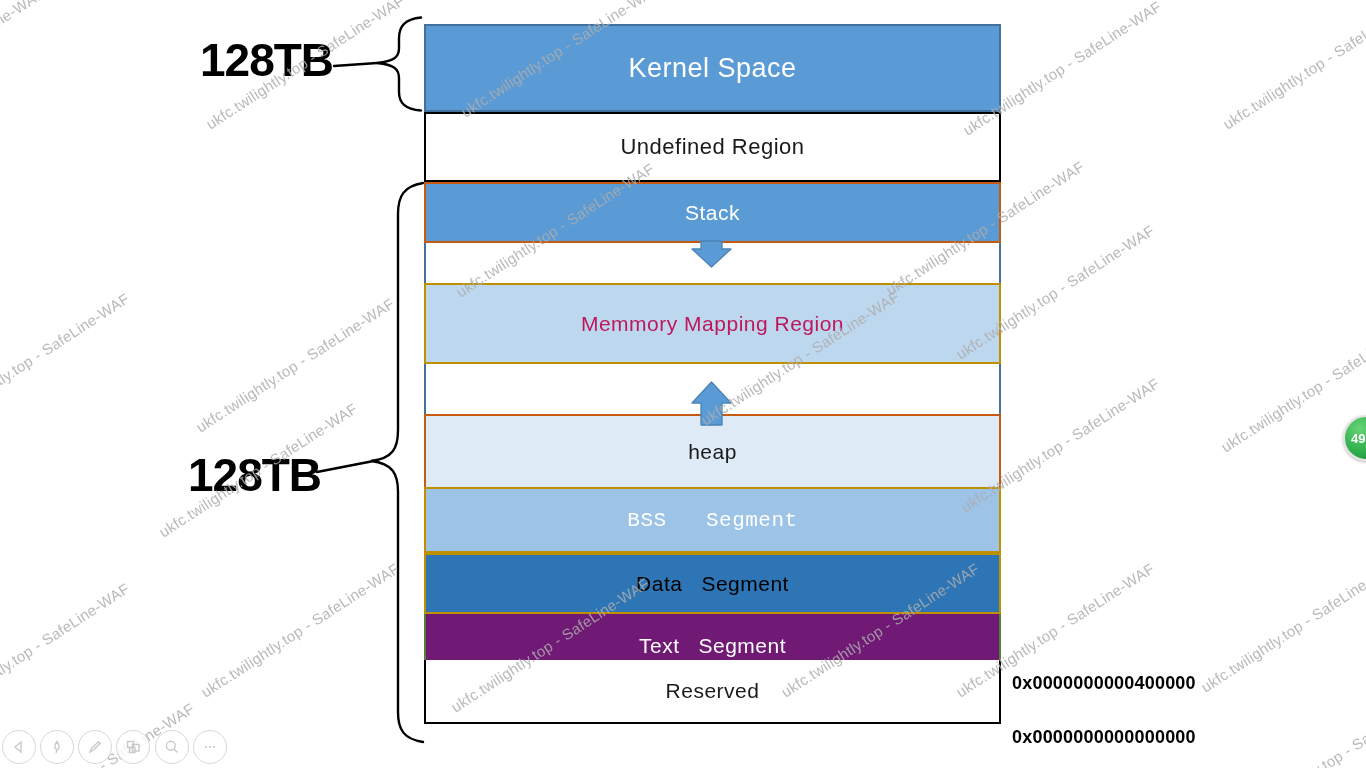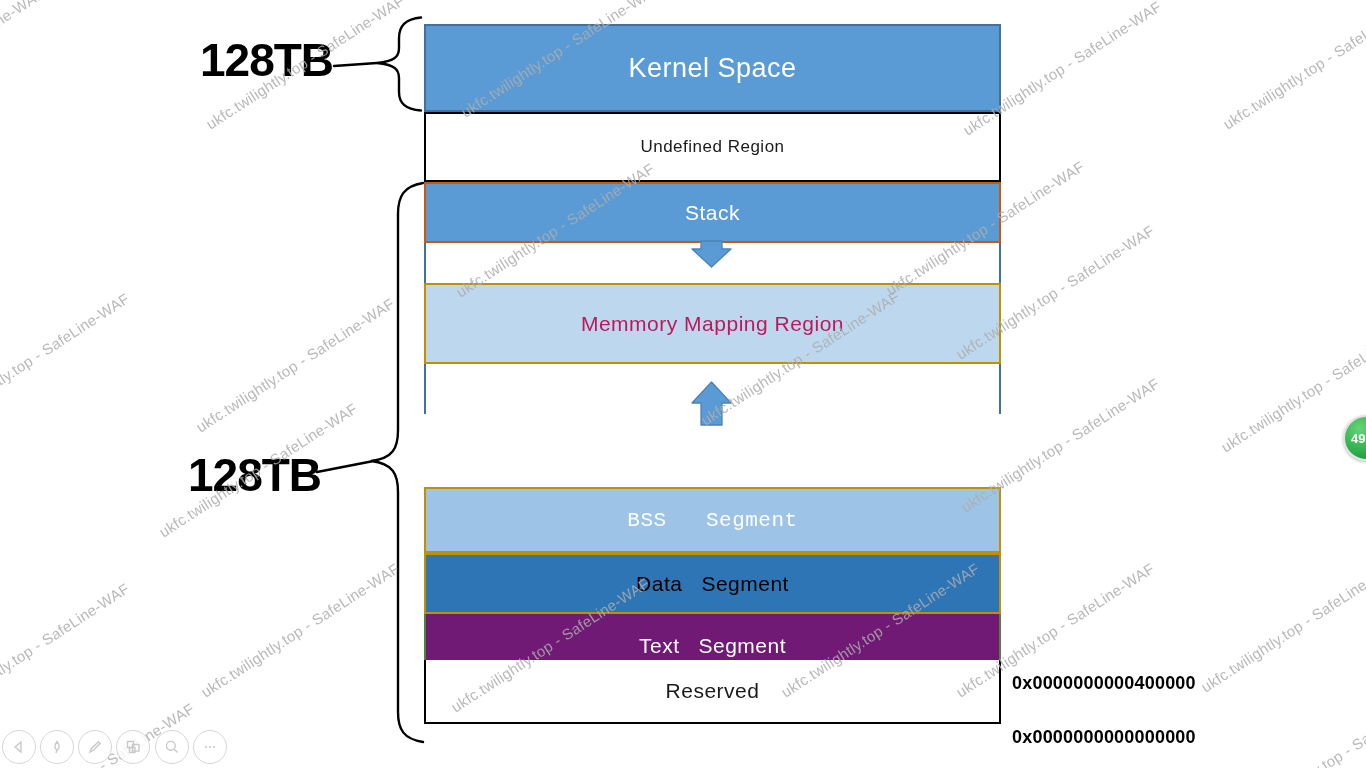--- a/index.html
+++ b/index.html
@@ -10,21 +10,21 @@
   
   .seg{
     position:absolute;left:424px;width:577px;box-sizing:border-box;
     border:2px solid transparent;display:flex;align-items:center;justify-content:center;
     z-index:1;
   }
   .seg-label{white-space:pre;letter-spacing:.5px;z-index:4;}
   #seg-kernel   {top:24px;height:88px;}
   #seg-kernel .seg-label{font-size:27px;}
   #seg-undefined{top:112px;height:70px;}
-  #seg-undefined .seg-label{font-size:17px;}
+  #seg-undefined .seg-label{font-size:22px;}
   #seg-stack    {top:182px;height:61px;}
   #seg-gap1     {top:243px;height:40px;border-top:0;border-bottom:0;}
   #seg-mmap     {top:283px;height:81px;}
   #seg-gap2     {top:364px;height:50px;border-top:0;border-bottom:0;}
   #seg-heap     {top:414px;height:73px;border-bottom:0;}
   #seg-bss      {top:487px;height:66px;}
   #seg-data     {top:553px;height:61px;}
   #seg-text     {top:614px;height:66px;border-top:0;}
   #seg-reserved {top:660px;height:64px;border-top:0;}
   .seg-label{font-size:21px;}
@@ -85,20 +85,23 @@
     <span class="seg-label" style="color: rgb(26, 26, 26);">Undefined Region</span>
   </div>
   <div class="seg" id="seg-stack" style="background: rgb(91, 155, 213); border-color: rgb(197, 90, 17);">
     <span class="seg-label" style="color: rgb(255, 255, 255);">Stack</span>
   </div>
   <div class="seg" id="seg-gap1" style="background: rgb(255, 255, 255); border-color: rgb(65, 113, 156);"></div>
   <div class="seg" id="seg-mmap" style="background: rgb(189, 215, 238); border-color: rgb(191, 144, 0);">
     <span class="seg-label" style="color: #be185d;">Memmory Mapping Region</span>
   </div>
   <div class="seg" id="seg-gap2" style="background: rgb(255, 255, 255); border-color: rgb(65, 113, 156);"></div>
+  <div class="seg" id="seg-heap" style="background: rgb(222, 235, 247); border-color: rgb(197, 90, 17);">
+    <span class="seg-label" style="color: rgb(26, 26, 26);">heap</span>
+  </div>
   <div class="seg" id="seg-bss" style="background: rgb(157, 195, 230); border-color: rgb(191, 144, 0);">
     <span class="seg-label" style="color: rgb(255, 255, 255); font-family: Liberation Mono, monospace;">BSS   Segment</span>
   </div>
   <div class="seg" id="seg-data" style="background: rgb(46, 117, 182); border-color: rgb(191, 144, 0);">
     <span class="seg-label" style="color: #000000;">Data   Segment</span>
   </div>
   <div class="seg" id="seg-text" style="background: #701a75; border-color: rgb(83, 129, 53);">
     <span class="seg-label" style="color: rgb(255, 255, 255);">Text   Segment</span>
   </div>
   <div class="seg" id="seg-reserved" style="background: rgb(255, 255, 255); border-color: rgb(0, 0, 0);">

